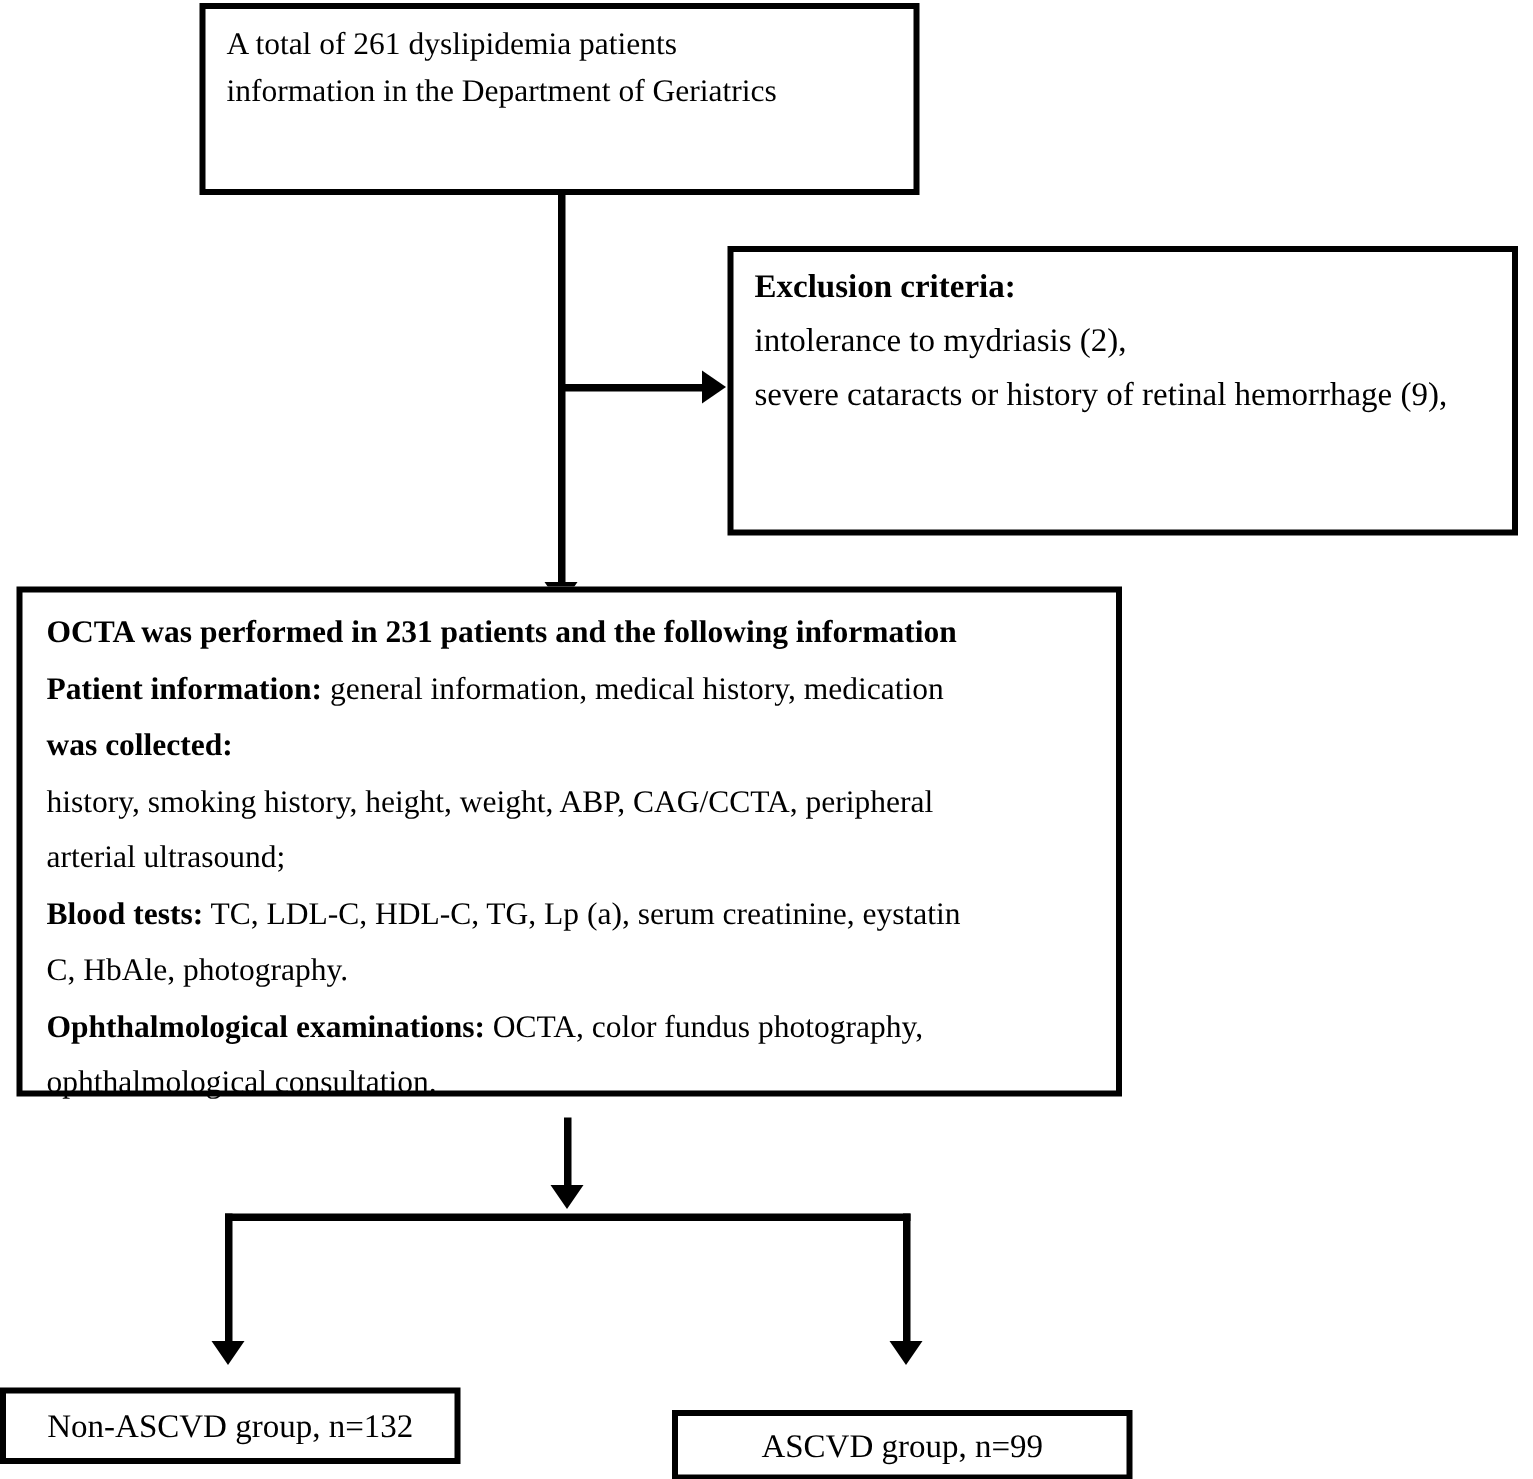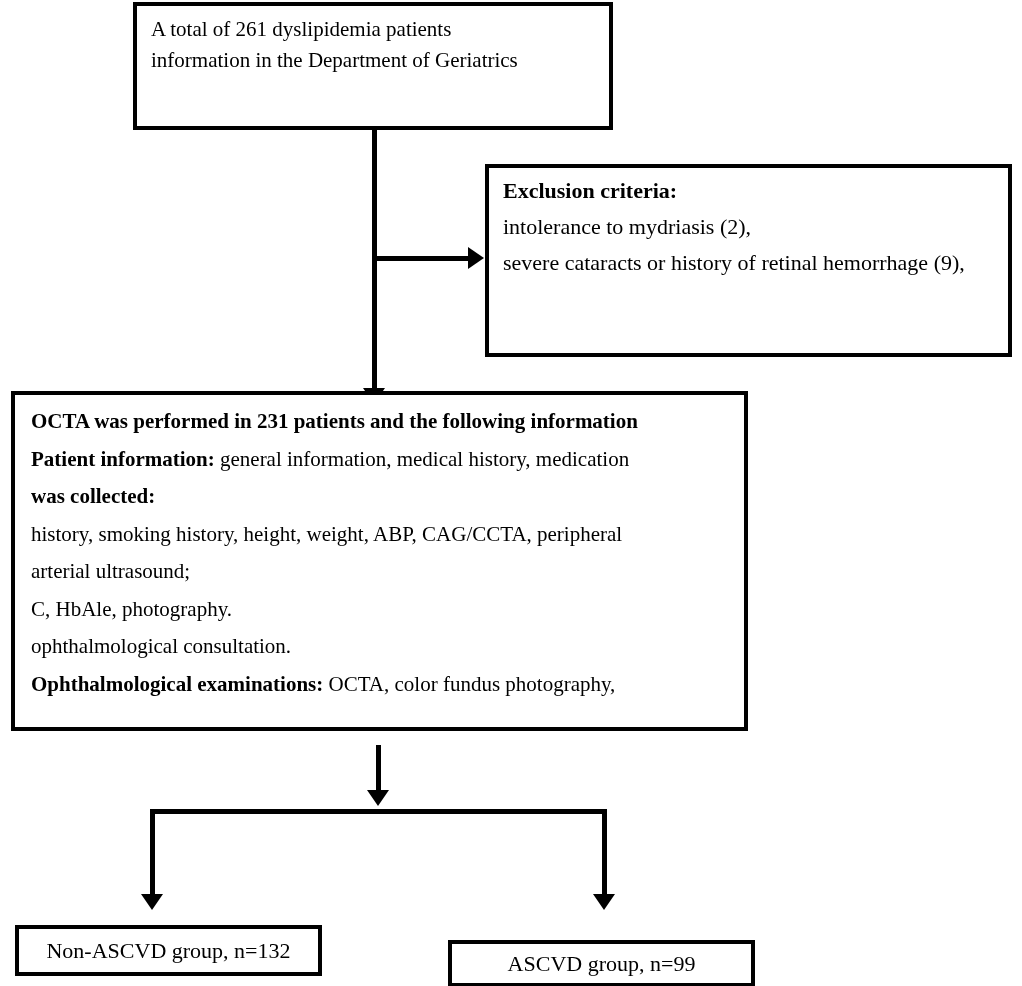--- a/index.html
+++ b/index.html
@@ -53,21 +53,21 @@
   
   #box-octa {
     left: 11px;  top: 391px;
     width: 737px; height: 340px;
   }
   #box-octa .box-inner { padding-top: 8px; padding-left: 16px; }
   #box-octa .line { font-size: 21px; line-height: 37.5px; }
 
   
   #box-nonascvd {
-    left: 15px;  top: 925px;
+    left: 0;  top: 925px;
     width: 307px; height: 51px;
   }
   #box-ascvd {
     left: 448px;  top: 925px;
     width: 307px; height: 47px; margin-top: 15px;
   }
   .terminal-inner {
     width: 100%; height: 100%;
     display: flex;
     align-items: center;
@@ -127,24 +127,25 @@
 
   <div class="box" id="box-octa">
     <div class="box-inner">
       <p class="line b">OCTA was performed in 231 patients and the following information</p>
       <p class="line"><span class="b">Patient information:</span><span> general information, medical history, medication</span></p>
 
       <p class="line b">was collected:</p>
       <p class="line">history, smoking history, height, weight, ABP, CAG/CCTA, peripheral</p>
       <p class="line">arterial ultrasound;</p>
 
+      <p class="line"><span class="b">Blood tests:</span><span> TC, LDL-C, HDL-C, TG, Lp (a), serum creatinine, eystatin</span></p>
       <p class="line">C, HbAle, photography.</p>
 
+      <p class="line"><span class="b">Ophthalmological examinations:</span><span> OCTA, color fundus photography,</span></p>
       <p class="line">ophthalmological consultation.</p>
-      <p class="line"><span class="b">Ophthalmological examinations:</span><span> OCTA, color fundus photography,</span></p>
     </div>
   </div>
 
   <div class="conn vline" style="left:376px; top:745px; height:46px;"></div>
   <div class="arrow-down" style="left:367px; top:790px;"></div>
 
   <div class="conn hline" style="left:150px; top:809px; width:457px;"></div>
 
   <div class="conn vline" style="left:150px; top:809px; height:86px;"></div>
   <div class="arrow-down" style="left:141px; top:894px;"></div>

